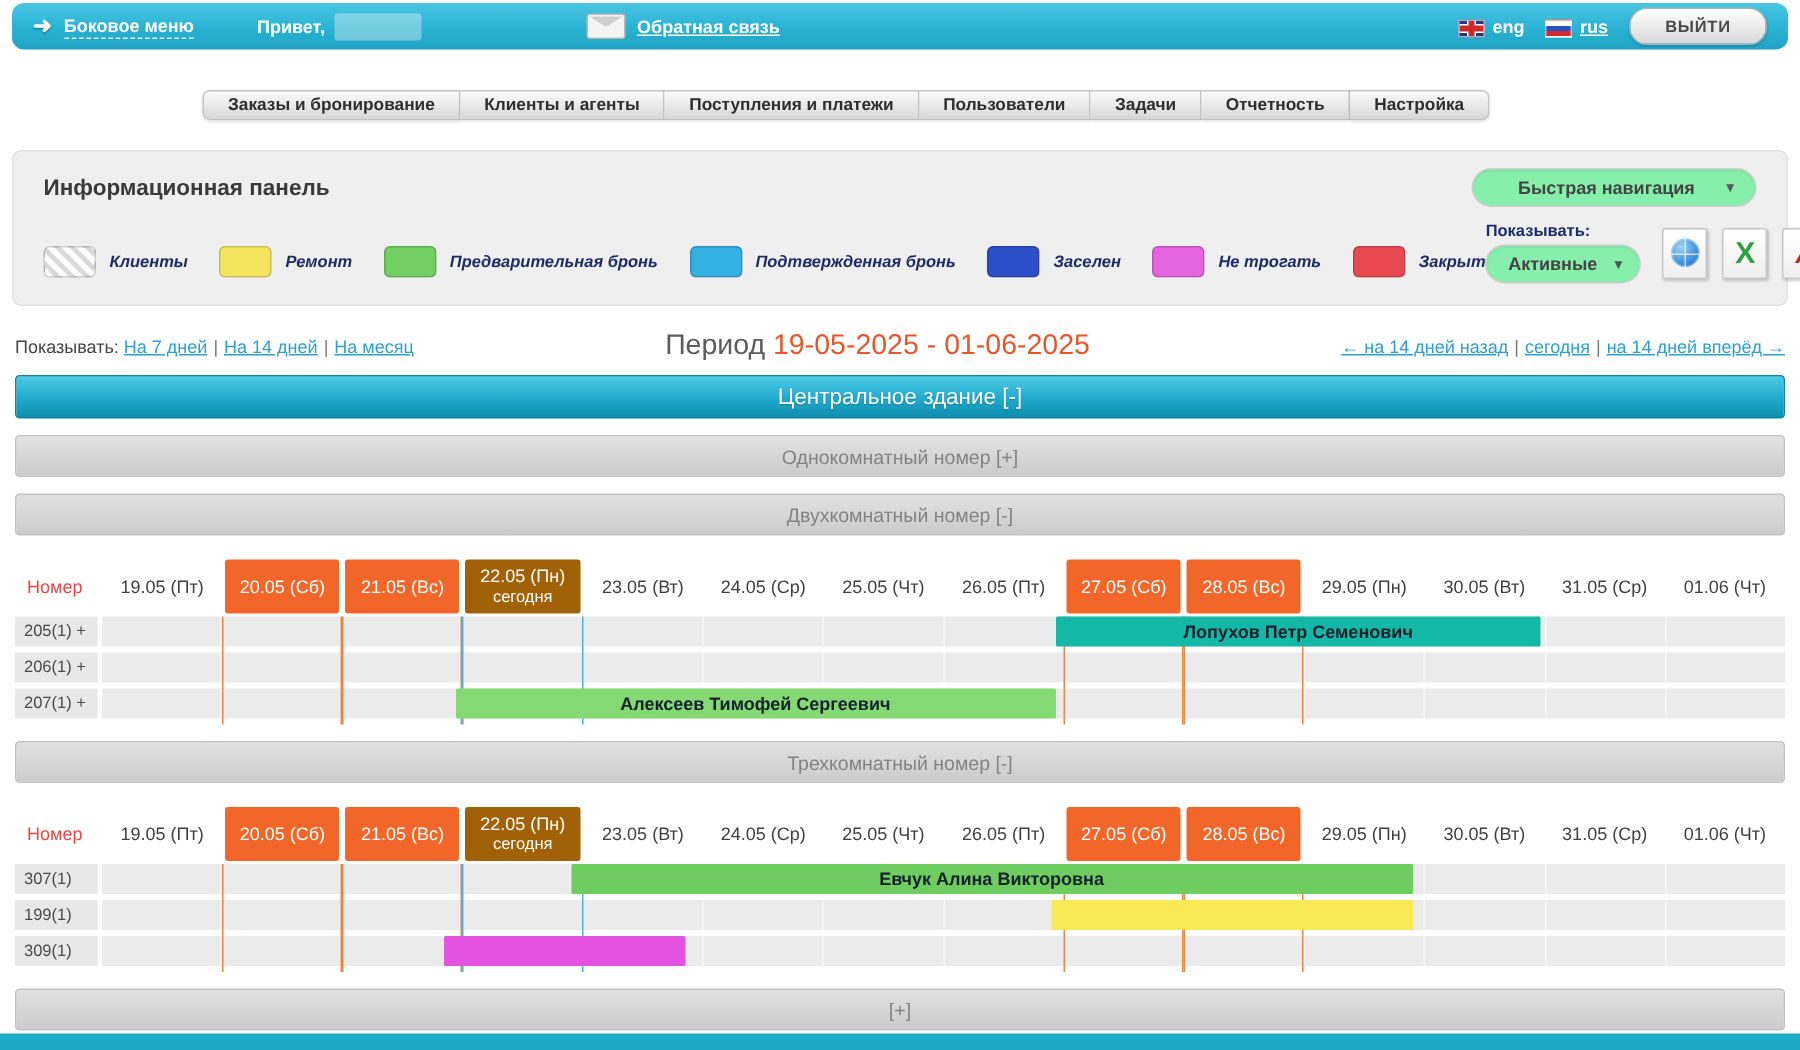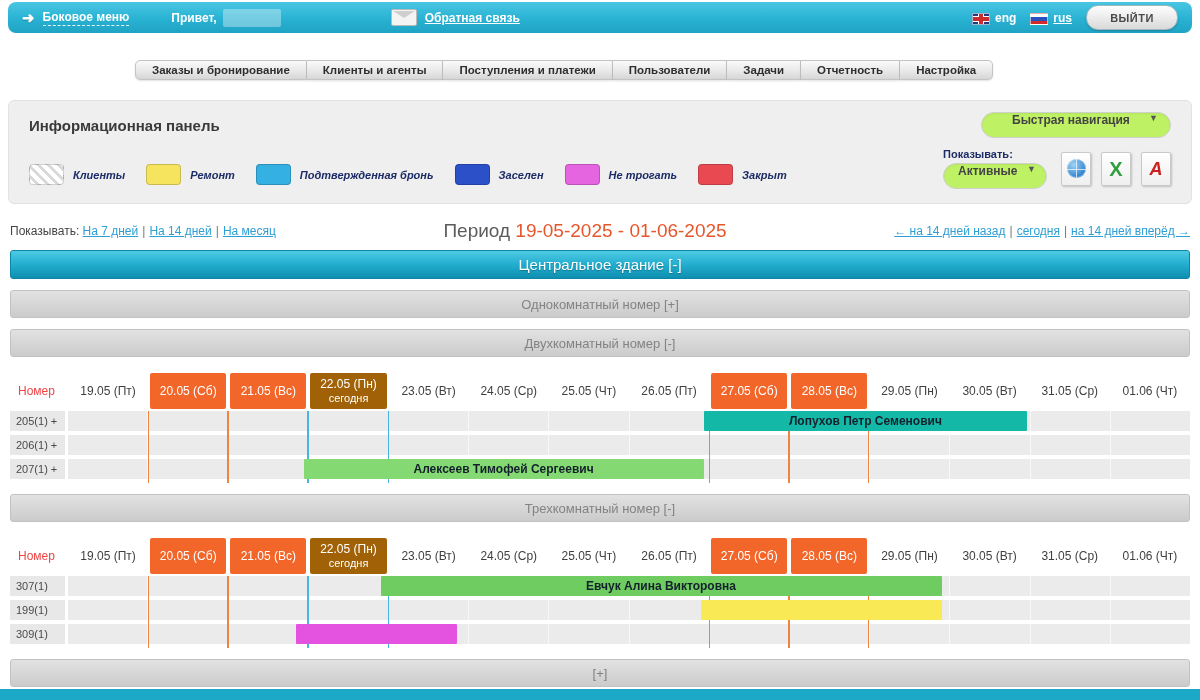--- a/index.html
+++ b/index.html
@@ -41,22 +41,22 @@
     background:linear-gradient(#fafafa,#e7e7e7 60%, #d6d6d6); border:1px solid #c4c4c4; border-left:none;
     font-size:11.5px; font-weight:bold; color:#2e2e2e; cursor:pointer; box-shadow:0 1px 2px rgba(0,0,0,.12); }
   .tab:first-child { border-left:1px solid #c4c4c4; border-radius:5px 0 0 5px; }
   .tab:last-child { border-radius:0 5px 5px 0; }
 
   
   .panel-head { margin:20px 8px 0; background:#efefef; border:1px solid #e2e2e2; border-radius:6px;
     padding:11px 20px 14px; }
   .ph-row1 { display:flex; align-items:center; justify-content:space-between; }
   .panel-title { font-size:15px; font-weight:bold; color:#3a3a3a; }
-  .pill { background:#bef264; border:1px solid #cfcfcf; border-radius:13px; height:26px;
-    display:flex; font-size:12px; font-weight:bold; color:#444;
+  .pill { background:#86efac; border:1px solid #cfcfcf; border-radius:13px; height:26px;
+    display:flex; align-items:center; font-size:12px; font-weight:bold; color:#444;
     box-shadow:inset 0 1px 2px rgba(0,0,0,.06); cursor:pointer; }
   .quicknav { width:190px; padding:0 12px 0 30px; justify-content:space-between; }
   .caret { font-size:9px; color:#555; }
   .ph-row2 { display:flex; align-items:flex-end; justify-content:space-between; margin-top:10px; }
   .legend { display:flex; align-items:center; gap:21px; padding-bottom:4px; }
   .lg-item { display:flex; align-items:center; gap:9px; }
   .swatch { width:35px; height:21px; border-radius:4px; border:1px solid rgba(0,0,0,.18); }
   .swatch.striped { background:repeating-linear-gradient(45deg,#fff 0 4px,#d9d9d9 4px 7px); }
   .lg-label { font-size:11px; font-weight:bold; font-style:italic; color:#1c2c66; white-space:nowrap; }
   .controls { display:flex; align-items:center; gap:10px; }
@@ -172,20 +172,24 @@
     <div class="legend">
         <div class="lg-item">
           <div class="swatch striped"></div>
           <div class="lg-label">Клиенты</div>
         </div>
         <div class="lg-item">
           <div class="swatch" style="background: rgb(247, 228, 94);"></div>
           <div class="lg-label">Ремонт</div>
         </div>
         <div class="lg-item">
+          <div class="swatch" style="background: rgb(116, 207, 99);"></div>
+          <div class="lg-label">Предварительная бронь</div>
+        </div>
+        <div class="lg-item">
           <div class="swatch" style="background: rgb(53, 176, 226);"></div>
           <div class="lg-label">Подтвержденная бронь</div>
         </div>
         <div class="lg-item">
           <div class="swatch" style="background: rgb(43, 80, 200);"></div>
           <div class="lg-label">Заселен</div>
         </div>
         <div class="lg-item">
           <div class="swatch" style="background: rgb(229, 100, 224);"></div>
           <div class="lg-label">Не трогать</div>

